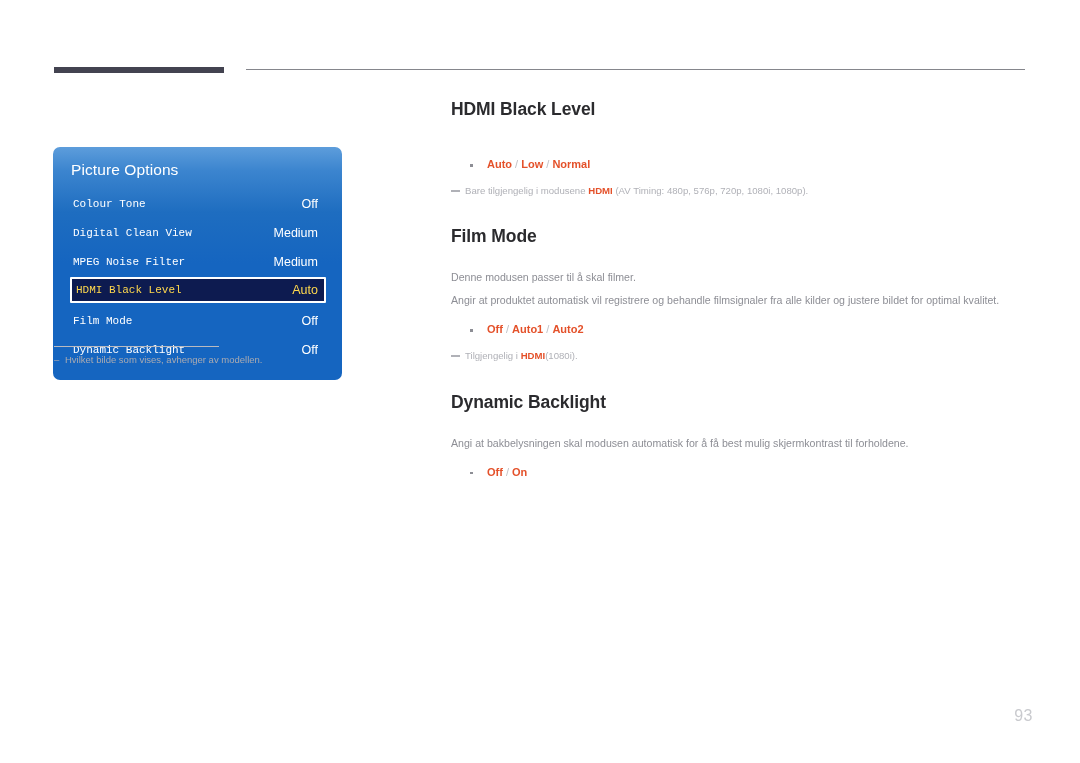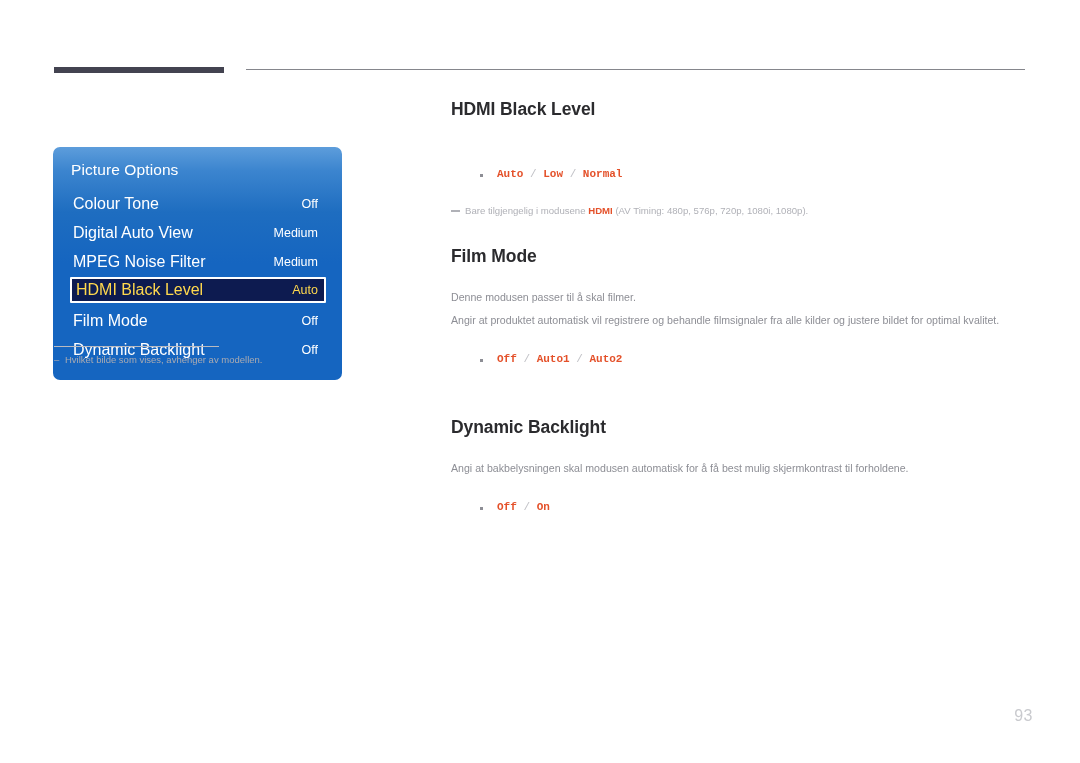--- a/index.html
+++ b/index.html
@@ -63,23 +63,24 @@
     left: 0;
     width: 289px;
     height: 29px;
     box-sizing: border-box;
   }
   .osd-row .row-label {
     position: absolute;
     left: 20px;
     top: 50%;
     transform: translateY(-50%);
-    font-size: 16px;
+    font-size: 11px;
     color: #ffffff;
     white-space: nowrap;
+    font-family: Liberation Mono, monospace;
   }
   .osd-row .row-value {
     position: absolute;
     right: 24px;
     top: 50%;
     transform: translateY(-50%);
     font-size: 12.5px;
     color: #ffffff;
     white-space: nowrap;
   }
@@ -143,22 +144,21 @@
     color: #8d8e95;
     margin: 0;
     line-height: 1.45;
   }
   .option-line {
     position: relative;
     padding-left: 28px;
     font-size: 11px;
     color: #e4512a;
     font-weight: bold;
-    margin: 18px;
-    font-family: Liberation Mono, monospace;
+    margin: 8px;
   }
   .option-line .bullet {
     position: absolute;
     left: 11px;
     top: 6px;
     width: 2.5px;
     height: 2.5px;
     background: #8d8e95;
   }
   .option-line .sep {
@@ -210,21 +210,21 @@
 
 <div id="osd-panel">
   <div id="osd-title">Picture Options</div>
 
   <div class="osd-row" style="top:42px;">
     <span class="row-label">Colour Tone</span>
     <span class="row-value">Off</span>
   </div>
 
   <div class="osd-row" style="top:71px;">
-    <span class="row-label">Digital Auto View</span>
+    <span class="row-label">Digital Clean View</span>
     <span class="row-value">Medium</span>
   </div>
 
   <div class="osd-row" style="top:100px;">
     <span class="row-label">MPEG Noise Filter</span>
     <span class="row-value">Medium</span>
   </div>
 
   <div class="osd-row selected" style="top:130px;">
     <span class="row-label">HDMI Black Level</span>
@@ -268,20 +268,23 @@
     <h2 class="section-heading">Film Mode</h2>
     <div class="sp-head"></div>
     <p class="body-text">Denne modusen passer til å skal filmer.</p>
     <div class="sp-para"></div>
     <p class="body-text">Angir at produktet automatisk vil registrere og behandle filmsignaler fra alle kilder og justere bildet for optimal kvalitet.</p>
     <div class="sp-para"></div>
     <p class="option-line">
       <span class="bullet"></span><span>Off</span><span class="sep"> / </span><span>Auto1</span><span class="sep"> / </span><span>Auto2</span>
     </p>
     <div class="sp-opt"></div>
+    <p class="note-line">
+      <span class="note-dash"></span><span>Tilgjengelig i </span><span class="hl">HDMI</span><span>(1080i).</span>
+    </p>
   </div>
 
   <div class="sp-sect"></div>
 
   <div class="section">
     <h2 class="section-heading">Dynamic Backlight</h2>
     <div class="sp-head"></div>
     <p class="body-text">Angi at bakbelysningen skal modusen automatisk for å få best mulig skjermkontrast til forholdene.</p>
     <div class="sp-para"></div>
     <p class="option-line">

